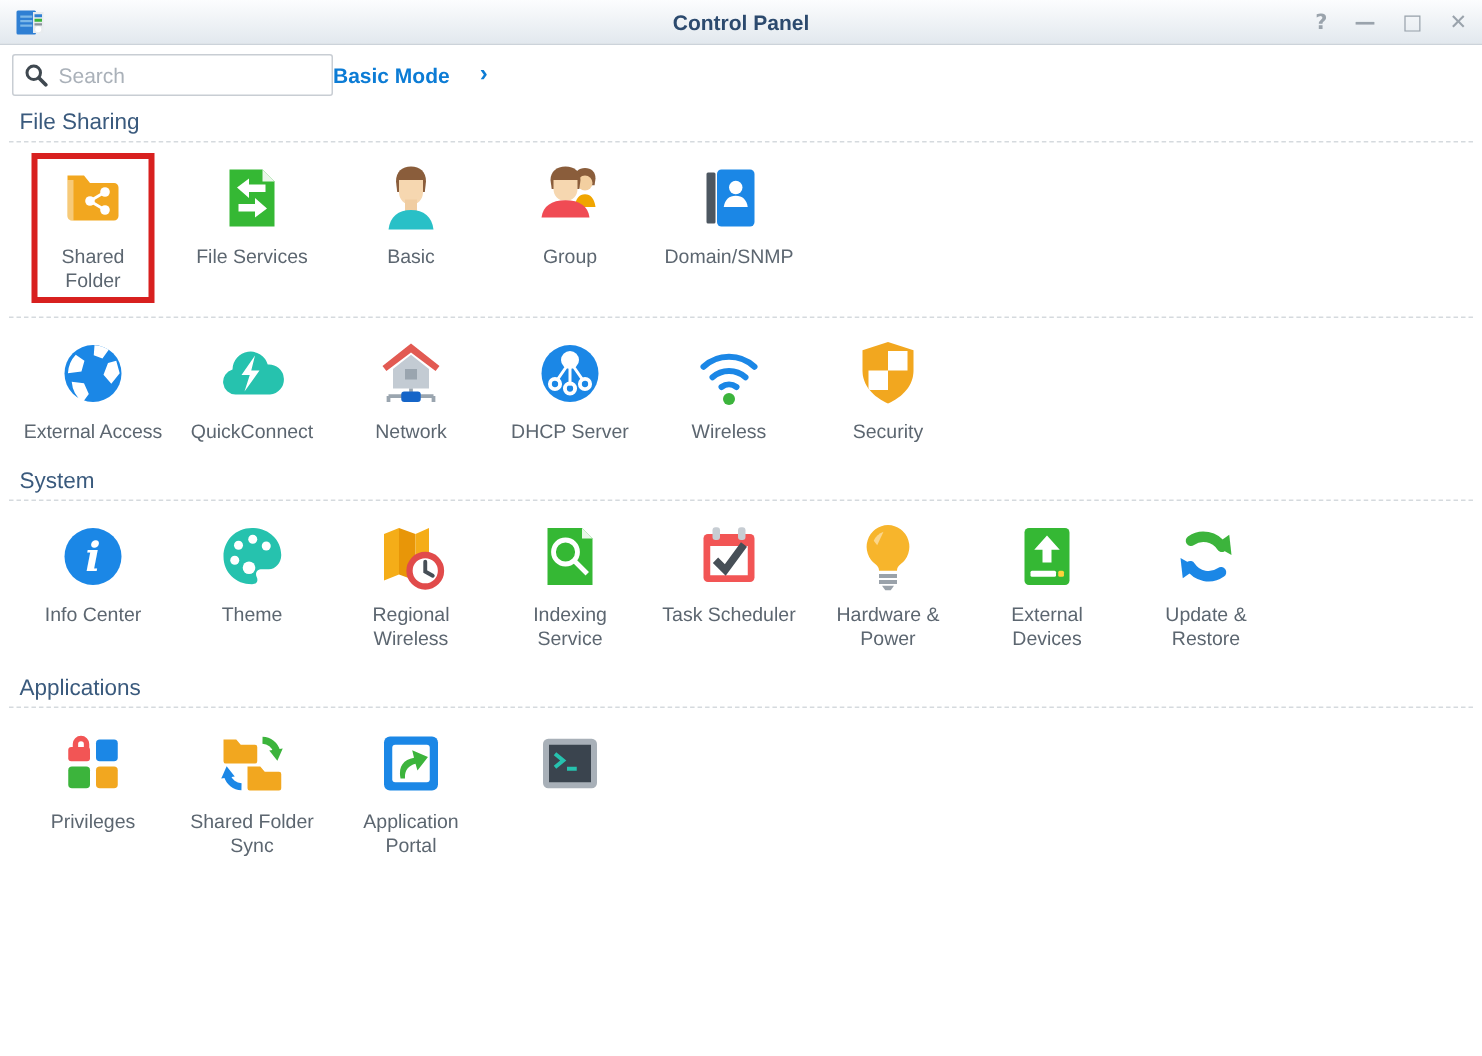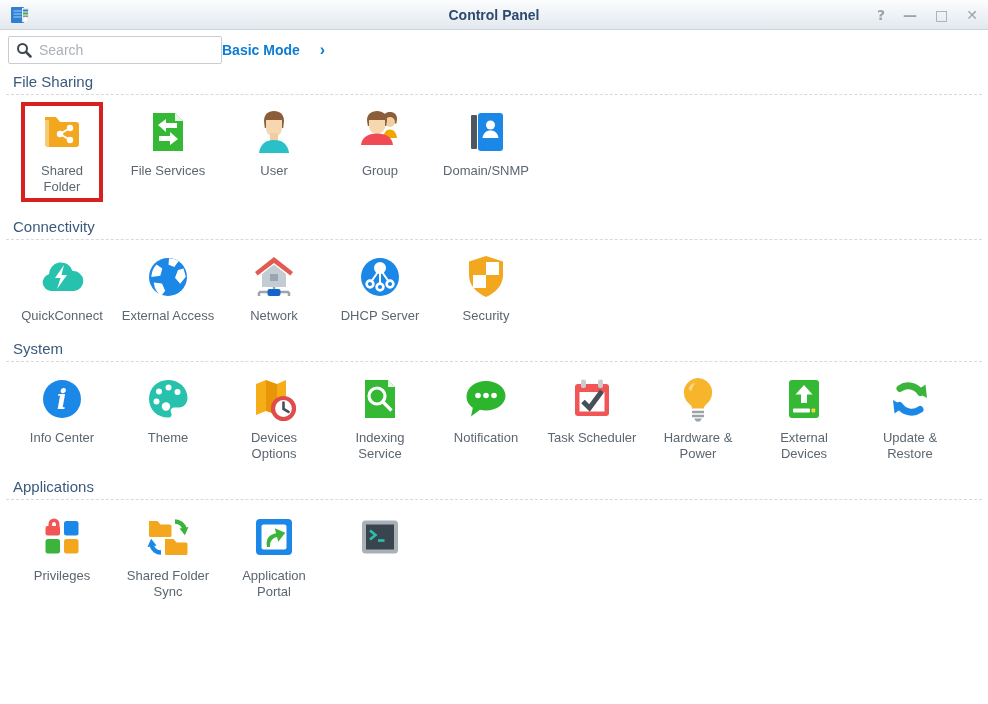--- a/index.html
+++ b/index.html
@@ -187,21 +187,21 @@
 
   <div class="item">
     <span class="icon">
             <svg viewBox="0 0 48 48" width="48" height="48">
               <path fill="#8a5d3b" d="M14 13c0-6.5 4-10 10-10s10 3.5 10 10l-.8 7H14.8z"></path>
               <path fill="#f6d7b0" d="M16 12h16v8c0 5-3.5 8.5-8 8.5S16 25 16 20z"></path>
               <path fill="#f0cda2" d="M20 25h8v9h-8z"></path>
               <path fill="#29c0c7" d="M9 45c1-8.5 6.5-13 15-13s14 4.5 15 13z"></path>
             </svg>
           </span>
-    <span class="label">User</span>
+    <span class="label">Basic</span>
   </div>
 
   <div class="item">
     <span class="icon">
             <svg viewBox="0 0 48 48" width="48" height="48">
               <path fill="#8a5d3b" d="M27 11c0-4.5 2.8-7 7-7s7 2.5 7 7l-.6 4.5H27.6z"></path>
               <circle cx="34" cy="14" r="5" fill="#f3cfa0"></circle>
               <path fill="#f0a500" d="M27 30c.8-5.5 3.2-8.5 7-8.5s6.2 3 7 8.5z"></path>
               <path fill="#8a5d3b" d="M11 12c0-5.5 4-9 10-9s10 3.5 10 9l-.8 6H11.8z"></path>
               <path fill="#f6d7b0" d="M13 12h16v6c0 4.8-3.2 7.8-8 7.8s-8-3-8-7.8z"></path>
@@ -219,41 +219,40 @@
               <circle cx="28.5" cy="17" r="4.5" fill="#fff"></circle>
               <path fill="#fff" d="M20.5 30c.8-5 3.6-7.5 8-7.5s7.2 2.5 8 7.5z"></path>
             </svg>
           </span>
     <span class="label">Domain/SNMP</span>
   </div>
 </div>
   </section>
 
   <section class="section">
-    <h2 class="section-title">Connectivity</h2>
     <div class="divider"></div>
     <div class="grid">
   <div class="item">
     <span class="icon">
             <svg viewBox="0 0 48 48" width="48" height="48">
+              <circle cx="24" cy="24" r="19" fill="#1b87e6"></circle>
+              <path fill="#fff" d="M25 5.2a19 19 0 0 1 9.5 3l-4.2 5.8-5.8-2.2zM39.5 15.5l2.3 8.3-5.6 7-5.2-6 3-7.8zM12.5 11.5l5.8 4-2 7.2-9 1.2a19 19 0 0 1 5.2-12.4zM9.8 29.5l8.2 1 3.2 7.2-4 5.4A19 19 0 0 1 9.8 29.5z"></path>
+            </svg>
+          </span>
+    <span class="label">External Access</span>
+  </div>
+
+  <div class="item">
+    <span class="icon">
+            <svg viewBox="0 0 48 48" width="48" height="48">
               <path fill="#26c2ae" d="M36 38H13a8.5 8.5 0 0 1-2-16.7A12 12 0 0 1 34.5 18 10 10 0 0 1 36 38z"></path>
               <path fill="#fff" d="M26 12l-9 13h5.5l-3.5 11 10-14h-5.5z"></path>
             </svg>
           </span>
     <span class="label">QuickConnect</span>
-  </div>
-
-  <div class="item">
-    <span class="icon">
-            <svg viewBox="0 0 48 48" width="48" height="48">
-              <circle cx="24" cy="24" r="19" fill="#1b87e6"></circle>
-              <path fill="#fff" d="M25 5.2a19 19 0 0 1 9.5 3l-4.2 5.8-5.8-2.2zM39.5 15.5l2.3 8.3-5.6 7-5.2-6 3-7.8zM12.5 11.5l5.8 4-2 7.2-9 1.2a19 19 0 0 1 5.2-12.4zM9.8 29.5l8.2 1 3.2 7.2-4 5.4A19 19 0 0 1 9.8 29.5z"></path>
-            </svg>
-          </span>
-    <span class="label">External Access</span>
   </div>
 
   <div class="item">
     <span class="icon">
             <svg viewBox="0 0 48 48" width="48" height="48">
               <path fill="#c3cbd3" d="M12 21l12-9.5L36 21v13H12z"></path>
               <path fill="#e25a52" d="M24 4L5 19l2.6 3.4L24 10l16.4 12.4L43 19z"></path>
               <rect x="20" y="21" width="8" height="7" fill="#9aa5af"></rect>
               <path stroke="#9aa5af" stroke-width="2.5" fill="none" d="M24 34v5M9 39h30M9 39v4M39 39v4"></path>
               <rect x="17.5" y="36" width="13" height="7" rx="2" fill="#1565c8"></rect>
@@ -273,20 +272,33 @@
               <g fill="none" stroke="#fff" stroke-width="2.6">
                 <circle cx="14" cy="31" r="3.4"></circle>
                 <circle cx="24" cy="34" r="3.4"></circle>
                 <circle cx="34" cy="31" r="3.4"></circle>
               </g>
             </svg>
           </span>
     <span class="label">DHCP Server</span>
   </div>
 
+  <div class="item">
+    <span class="icon">
+            <svg viewBox="0 0 48 48" width="48" height="48">
+              <g fill="none" stroke="#1b87e6" stroke-width="4" stroke-linecap="round">
+                <path d="M7 19.5a25 25 0 0 1 34 0"></path>
+                <path d="M13 26.5a16.5 16.5 0 0 1 22 0"></path>
+                <path d="M19 33a8.5 8.5 0 0 1 10 0"></path>
+              </g>
+              <circle cx="24" cy="41" r="4" fill="#3cb43c"></circle>
+            </svg>
+          </span>
+    <span class="label">Wireless</span>
+  </div>
 
   <div class="item">
     <span class="icon">
             <svg viewBox="0 0 48 48" width="48" height="48">
               <defs>
                 <clipPath id="shieldclip">
                   <path d="M24 3l17 5.5V22c0 10-7 17.5-17 22C14 39.5 7 32 7 22V8.5z"></path>
                 </clipPath>
               </defs>
               <path fill="#f2a71f" d="M24 3l17 5.5V22c0 10-7 17.5-17 22C14 39.5 7 32 7 22V8.5z"></path>
@@ -335,50 +347,37 @@
     <span class="icon">
             <svg viewBox="0 0 48 48" width="48" height="48">
               <path fill="#f5ad18" d="M6 9l10-4v31l-10 4z"></path>
               <path fill="#e89608" d="M16 5l11 4v31l-11-4z"></path>
               <path fill="#f5ad18" d="M27 9l9-4v31l-9 4z"></path>
               <circle cx="33.5" cy="33.5" r="10.5" fill="#fff"></circle>
               <circle cx="33.5" cy="33.5" r="10.5" fill="none" stroke="#e14b4b" stroke-width="4.2"></circle>
               <path stroke="#474f57" stroke-width="2.6" fill="none" stroke-linecap="round" d="M33.5 27.5v6.5l5 2.8"></path>
             </svg>
           </span>
-    <span class="label">Devices Options</span>
+    <span class="label">Regional Wireless</span>
   </div>
 
   <div class="item">
     <span class="icon">
             <svg viewBox="0 0 48 48" width="48" height="48">
               <path fill="#35b834" d="M9 5h23l7 7v31H9z"></path>
               <path fill="#eaf7ea" d="M32 5l7 7h-7z"></path>
               <g fill="none" stroke="#fff" stroke-width="3.2">
                 <circle cx="21" cy="21" r="8"></circle>
                 <path d="M27 27l8.5 8.5"></path>
               </g>
             </svg>
           </span>
     <span class="label">Indexing Service</span>
   </div>
 
-  <div class="item">
-    <span class="icon">
-            <svg viewBox="0 0 48 48" width="48" height="48">
-              <path fill="#2db52d" d="M24 6c10.8 0 19.5 6.6 19.5 14.7S34.8 35.4 24 35.4c-2.1 0-4.1-.2-6-.7L9 41.5l1.8-8.7c-3.8-2.7-6.3-6.6-6.3-11.1C4.5 12.6 13.2 6 24 6z"></path>
-              <g fill="#fff">
-                <circle cx="16" cy="20.5" r="2.8"></circle>
-                <circle cx="24" cy="20.5" r="2.8"></circle>
-                <circle cx="32" cy="20.5" r="2.8"></circle>
-              </g>
-            </svg>
-          </span>
-    <span class="label">Notification</span>
-  </div>
 
   <div class="item">
     <span class="icon">
             <svg viewBox="0 0 48 48" width="48" height="48">
               <rect x="7" y="9" width="34" height="32" rx="3" fill="#f25555"></rect>
               <rect x="11.5" y="17" width="25" height="19.5" fill="#fff"></rect>
               <rect x="13" y="4.5" width="5" height="8.5" rx="2" fill="#c7cdd3"></rect>
               <rect x="30" y="4.5" width="5" height="8.5" rx="2" fill="#c7cdd3"></rect>
               <path fill="none" stroke="#474f57" stroke-width="5" d="M15 26.5l6.5 6.5L34 16"></path>
             </svg>

